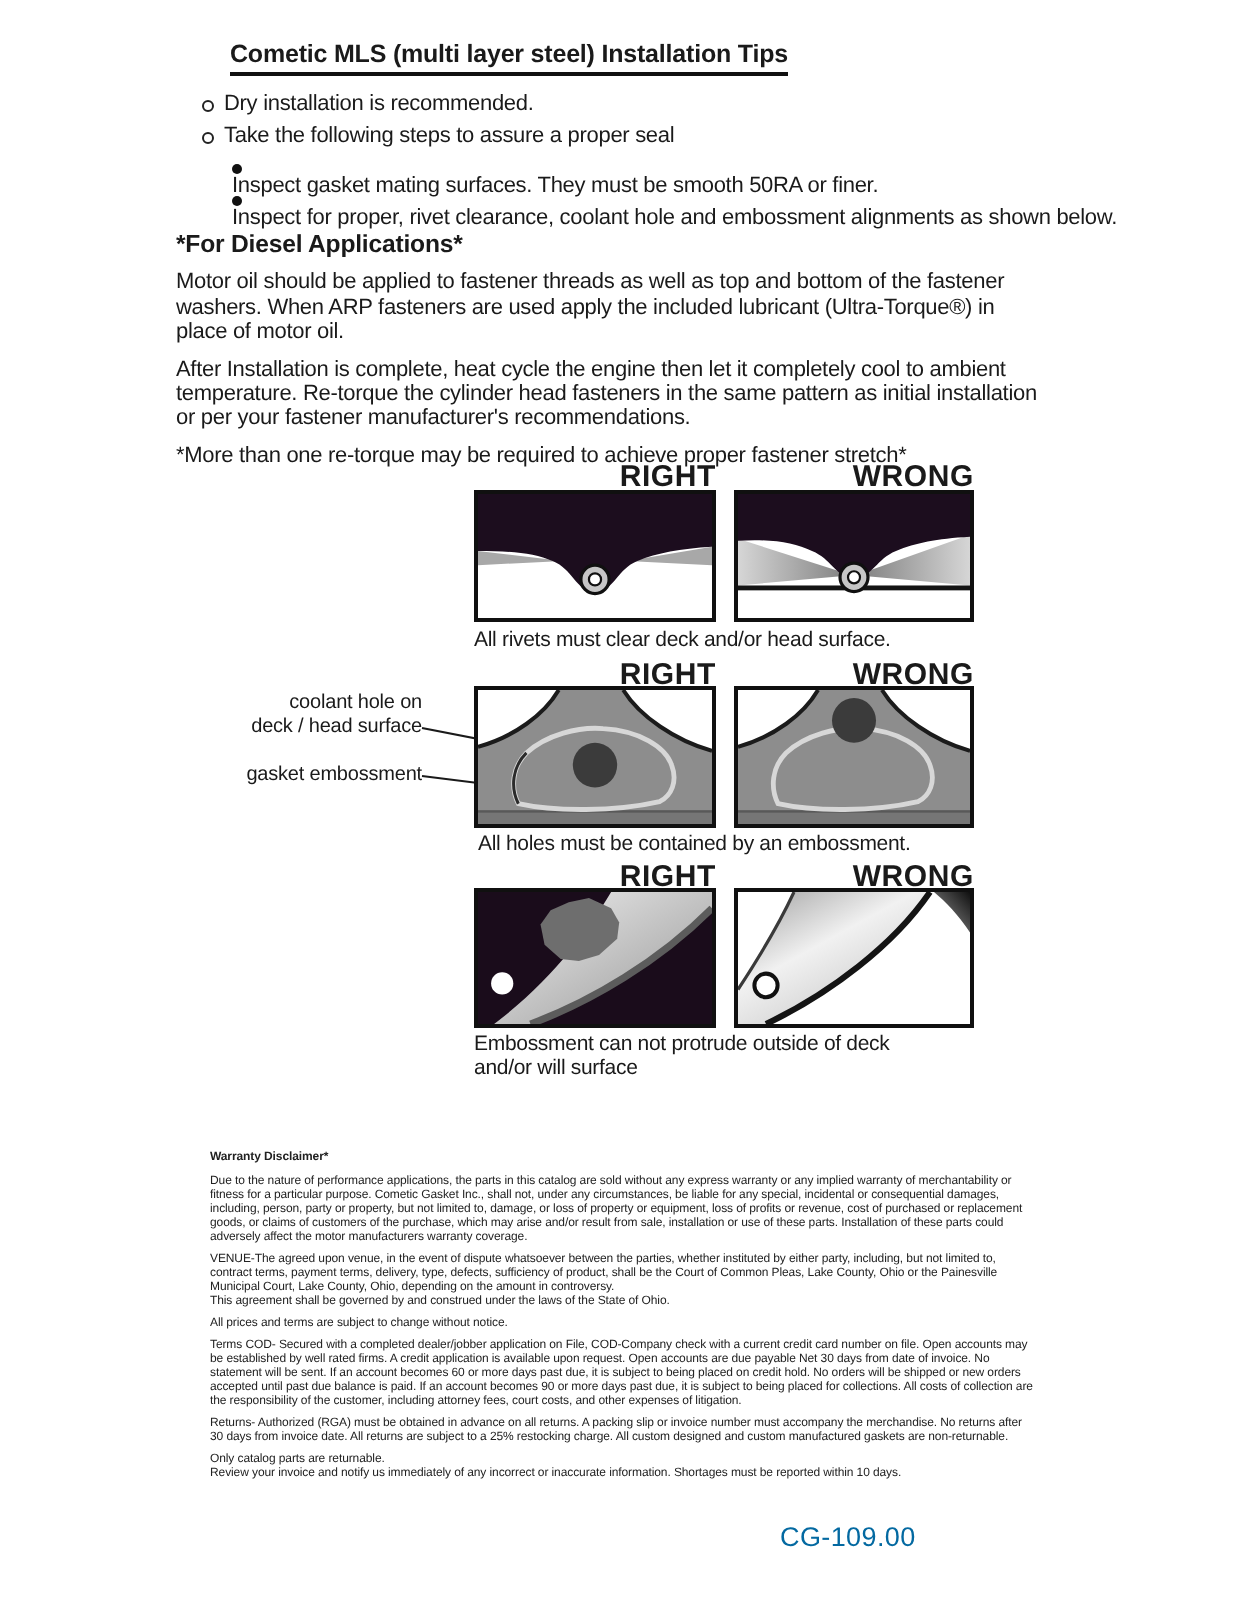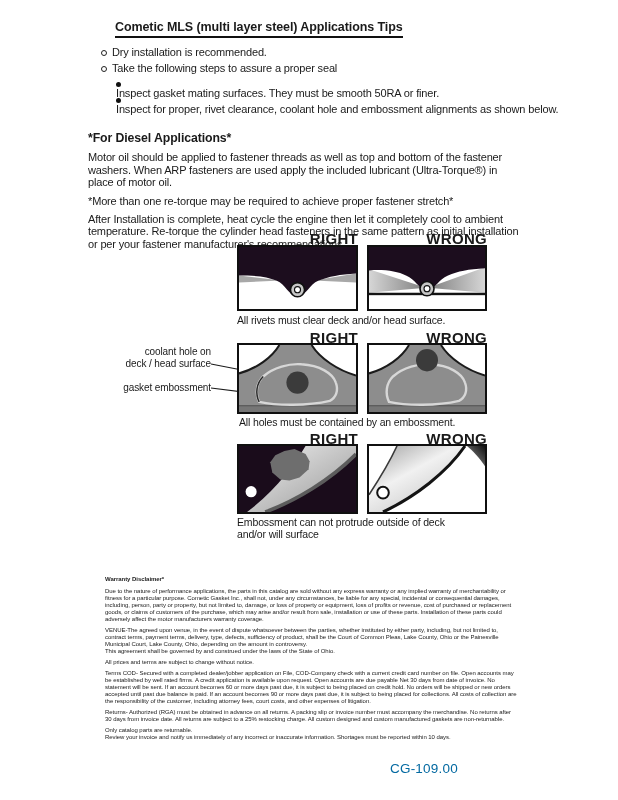--- a/index.html
+++ b/index.html
@@ -8,39 +8,39 @@
   .abs{position:absolute;}
   .title{left:115px;top:20px;font-size:12.5px;font-weight:bold;letter-spacing:-0.1px;
          border-bottom:2px solid #111;padding-bottom:2px;}
   .tips{left:101px;top:46px;width:462px;}
   .tip-row{display:flex;align-items:flex-start;height:16px;font-size:11px;letter-spacing:-0.15px;}
   .tip-row.sub{padding-left:15px;flex-direction:column;}
   .mk{flex:0 0 auto;border-radius:50%;margin:4px 5px 0 0;}
   .mk-o{width:4px;height:4px;border:1px solid #222;background:#fff;}
   .mk-d{width:5px;height:5px;background:#111;}
   .diesel{left:88px;top:116px;width:452px;font-size:11px;line-height:12.4px;letter-spacing:-0.15px;}
-  .diesel .h{font-size:12.3px;font-weight:bold;margin:16px 0 7px 0;letter-spacing:-0.1px;}
+  .diesel .h{font-size:12.3px;font-weight:bold;margin:0 0 7px 0;letter-spacing:-0.1px;}
   .diesel p{margin:0 17px 6px 0;}
   .rw{font-size:15px;font-weight:bold;text-align:right;letter-spacing:0.3px;}
   .panel{box-sizing:border-box;border:2.5px solid #101010;background:#fff;}
   .panel svg{display:block;width:100%;height:100%;}
   .caption{font-size:10.5px;letter-spacing:-0.15px;}
   .pre{white-space:pre-line;}
   .dlabel{font-size:10px;text-align:right;line-height:11.5px;letter-spacing:-0.1px;}
   .disc{left:105px;top:576px;width:414px;font-size:6px;line-height:7px;color:#222;letter-spacing:-0.05px;}
   .disc .h{font-weight:bold;margin:0 0 5px 0;}
   .disc p{margin:0 0 4px 0;}
   .footer{left:390px;top:761px;font-size:13.5px;letter-spacing:0.2px;color:#0369a1;}
 </style>
 </head>
 <body>
 
 <div class="page">
 
-  <div class="abs title">Cometic MLS (multi layer steel) Applications Tips</div>
+  <div class="abs title">Cometic MLS (multi layer steel) Installation Tips</div>
 
   <div class="abs tips">
     <div class="tip-row">
       <span class="mk mk-o"></span>
       <span>Dry installation is recommended.</span>
     </div>
     <div class="tip-row">
       <span class="mk mk-o"></span>
       <span>Take the following steps to assure a proper seal</span>
     </div>
@@ -50,22 +50,22 @@
     </div>
     <div class="tip-row sub">
       <span class="mk mk-d"></span>
       <span>Inspect for proper, rivet clearance, coolant hole and embossment alignments as shown below.</span>
     </div>
   </div>
 
   <div class="abs diesel">
     <div class="h">*For Diesel Applications*</div>
     <p>Motor oil should be applied to fastener threads as well as top and bottom of the fastener washers. When ARP fasteners are used apply the included lubricant (Ultra-Torque®) in place of motor oil.</p>
+    <p>After Installation is complete, heat cycle the engine then let it completely cool to ambient temperature. Re-torque the cylinder head fasteners in the same pattern as initial installation or per your fastener manufacturer's recommendations.</p>
     <p>*More than one re-torque may be required to achieve proper fastener stretch*</p>
-    <p>After Installation is complete, heat cycle the engine then let it completely cool to ambient temperature. Re-torque the cylinder head fasteners in the same pattern as initial installation or per your fastener manufacturer's recommendations.</p>
   </div>
 
   <div class="abs rw" style="left:237px;top:230px;width:121px;">RIGHT</div>
   <div class="abs rw" style="left:367px;top:230px;width:120px;">WRONG</div>
 
   <div class="abs panel" style="left:237px;top:245px;width:121px;height:66px;">
     <svg viewBox="0 0 116 61" preserveAspectRatio="none">
       <rect width="116" height="61" fill="#ffffff"></rect>
       <polygon points="0,28 42,33 0,35" fill="#a8a8a8"></polygon>
       <polygon points="116,26 74,33 116,35" fill="#a8a8a8"></polygon>

